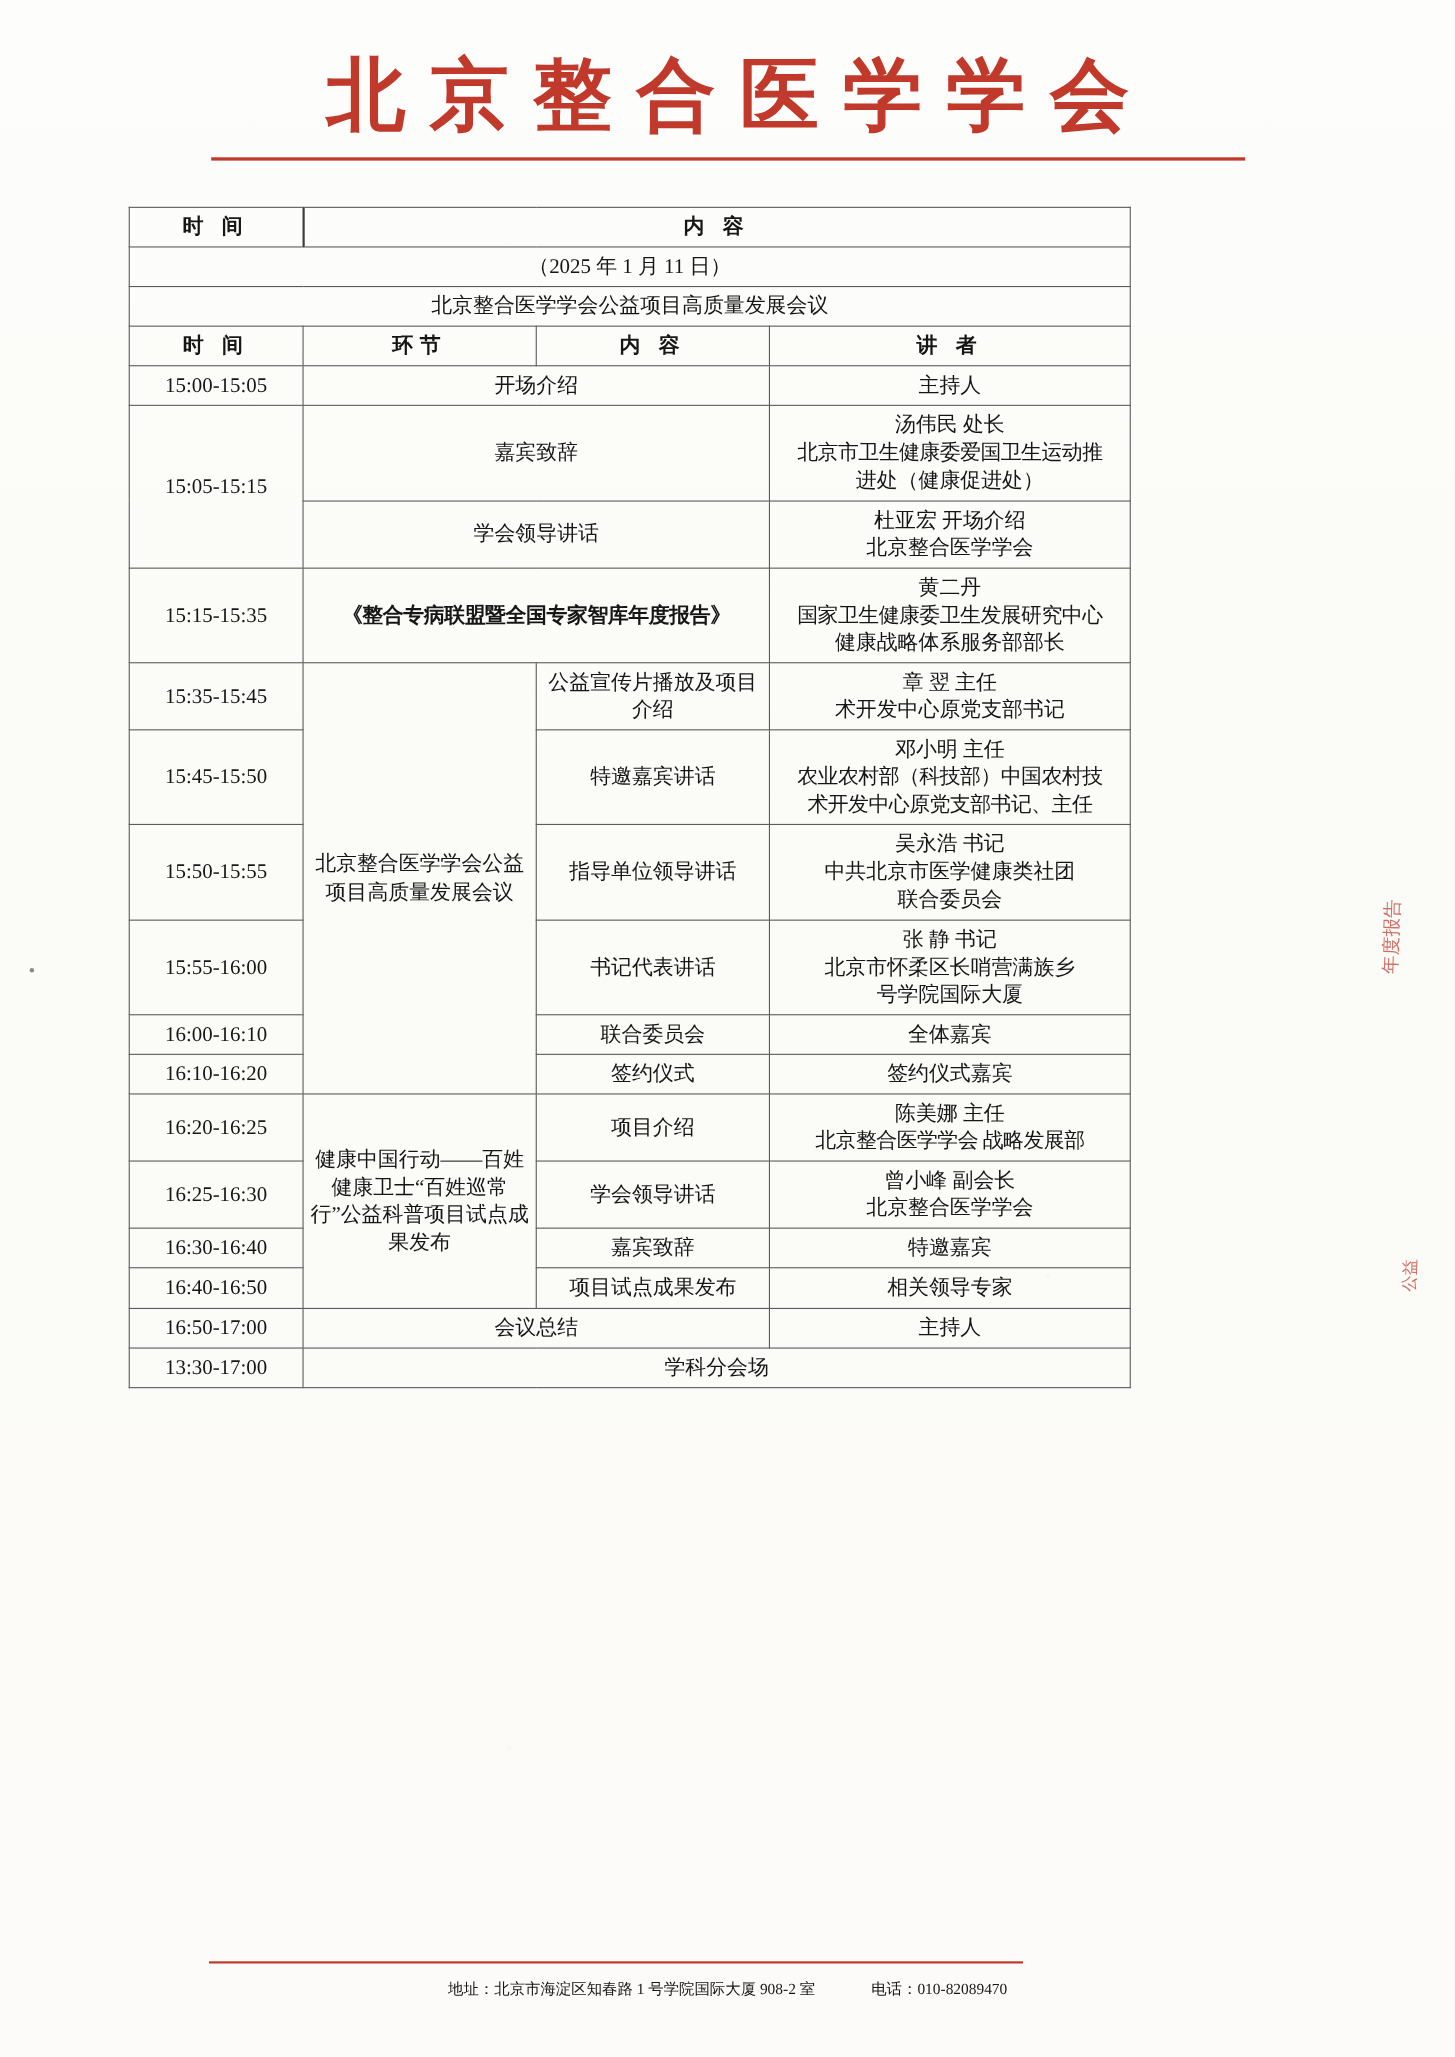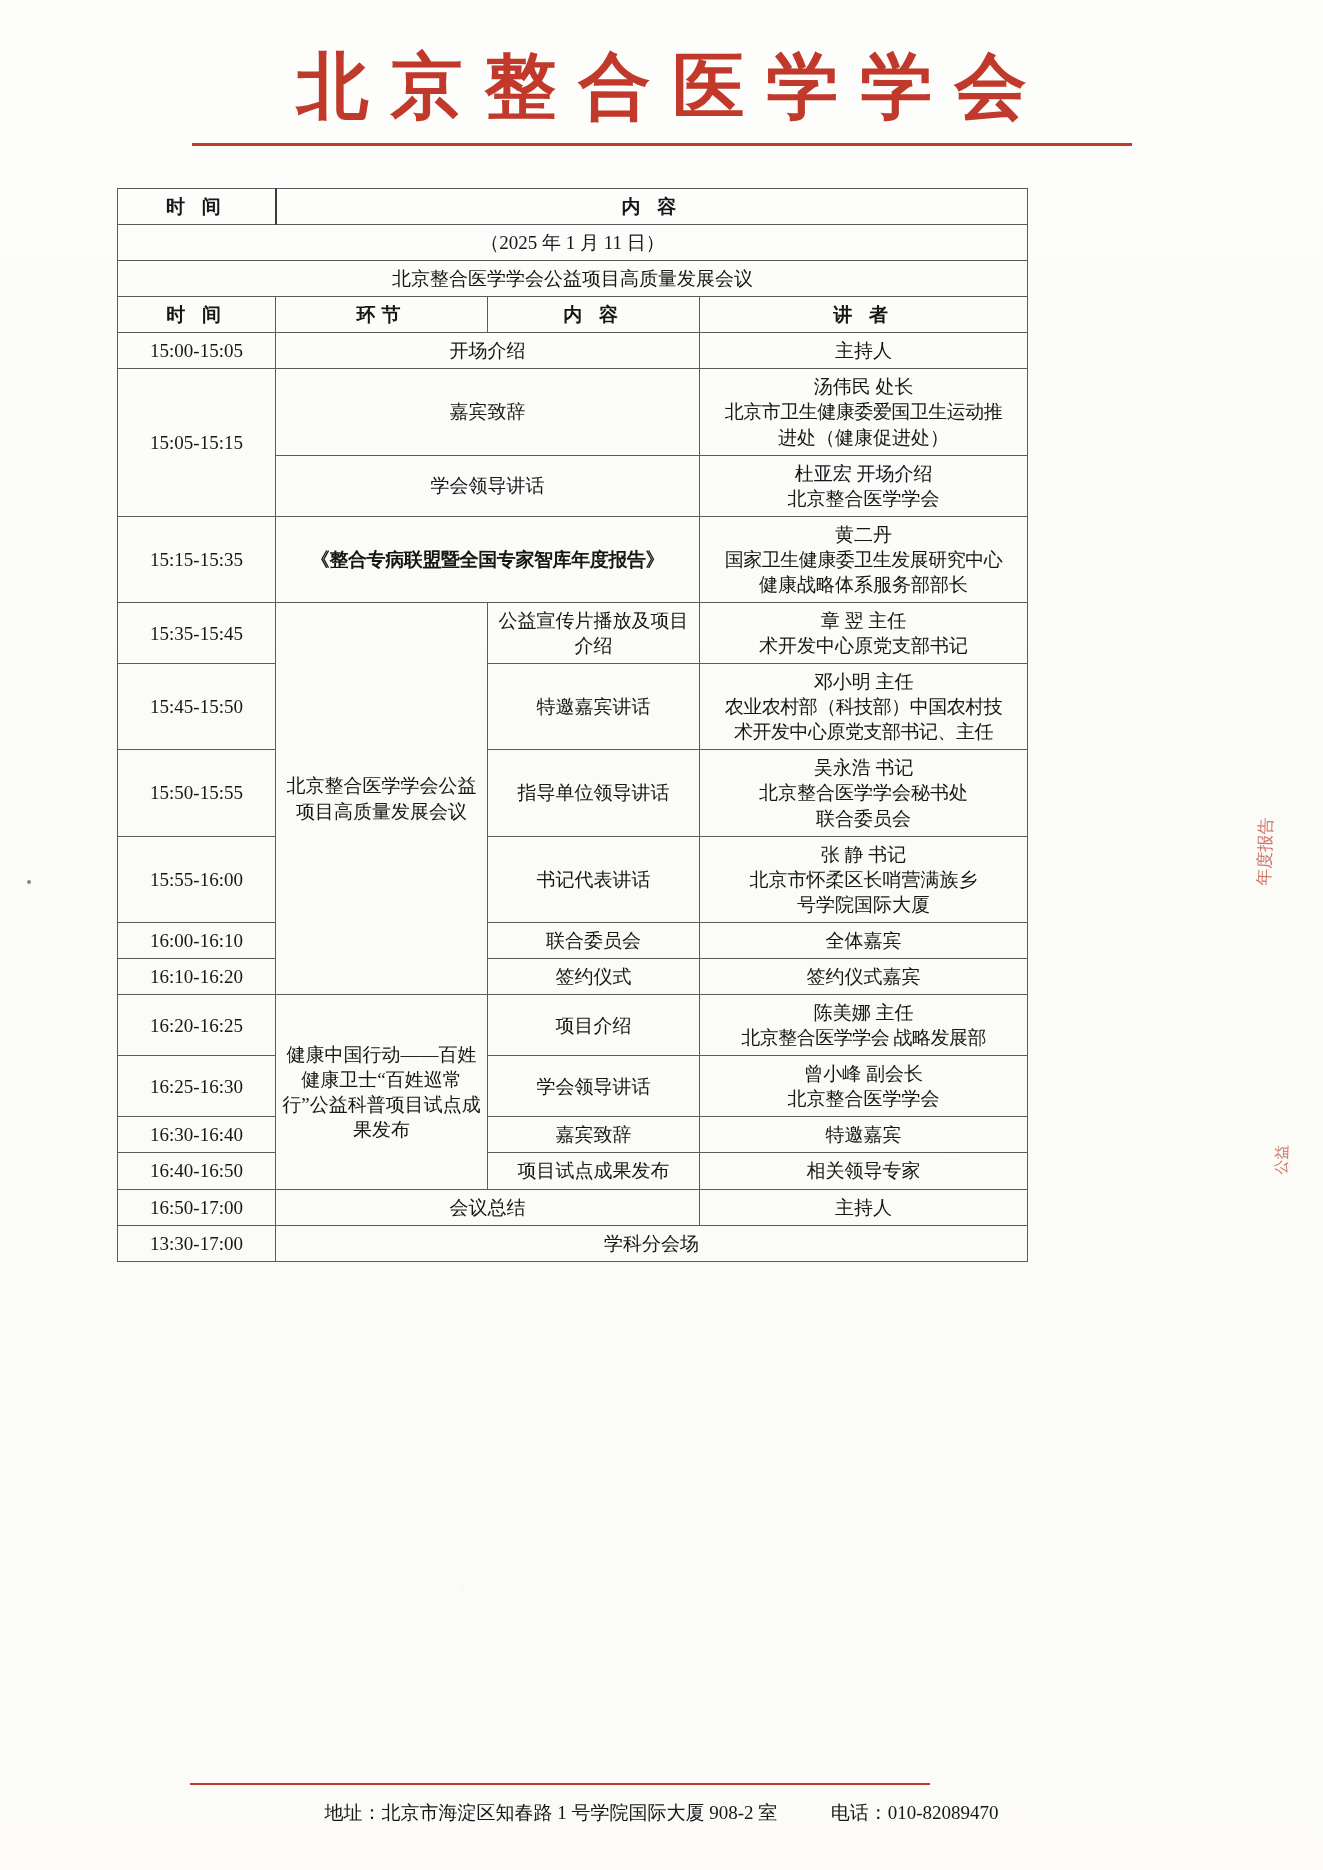--- a/index.html
+++ b/index.html
@@ -86,21 +86,21 @@
   
   .hcell-time{border-right:2px solid #3d3d3d !important;}
 
   
   .foot-rule{
     position:absolute;left:190px;top:1783px;
     width:740px;height:2px;background:#c0392b;
   }
   .footer{
     position:absolute;left:0;top:1800px;width:1323px;
-    text-align:center;font-size:19px;color:#161616;
+    text-align:center;font-size:14px;color:#161616;
     font-family:"Liberation Serif","DejaVu Serif",serif;
   }
   .footer .gap{display:inline-block;width:44px;}
 
   
   .margin-mark{
     position:absolute;
     color:#c0392b;
     font-family:"Liberation Serif",serif;
     opacity:.72;
@@ -204,21 +204,21 @@
           <span class="ln tight">农业农村部（科技部）中国农村技</span>
           <span class="ln tight">术开发中心原党支部书记、主任</span>
         </td>
       </tr>
 
       <tr>
         <td>15:50-15:55</td>
         <td class="tall">指导单位领导讲话</td>
         <td class="spk tall">
           <span class="ln">吴永浩  书记</span>
-          <span class="ln">北京整合医学学会秘书处</span>
+          <span class="ln">中共北京市医学健康类社团</span>
           <span class="ln">联合委员会</span>
         </td>
       </tr>
 
       <tr>
         <td>15:55-16:00</td>
         <td class="tall">书记代表讲话</td>
         <td class="spk tall">
           <span class="ln">张  静  书记</span>
           <span class="ln">北京市怀柔区长哨营满族乡</span>

